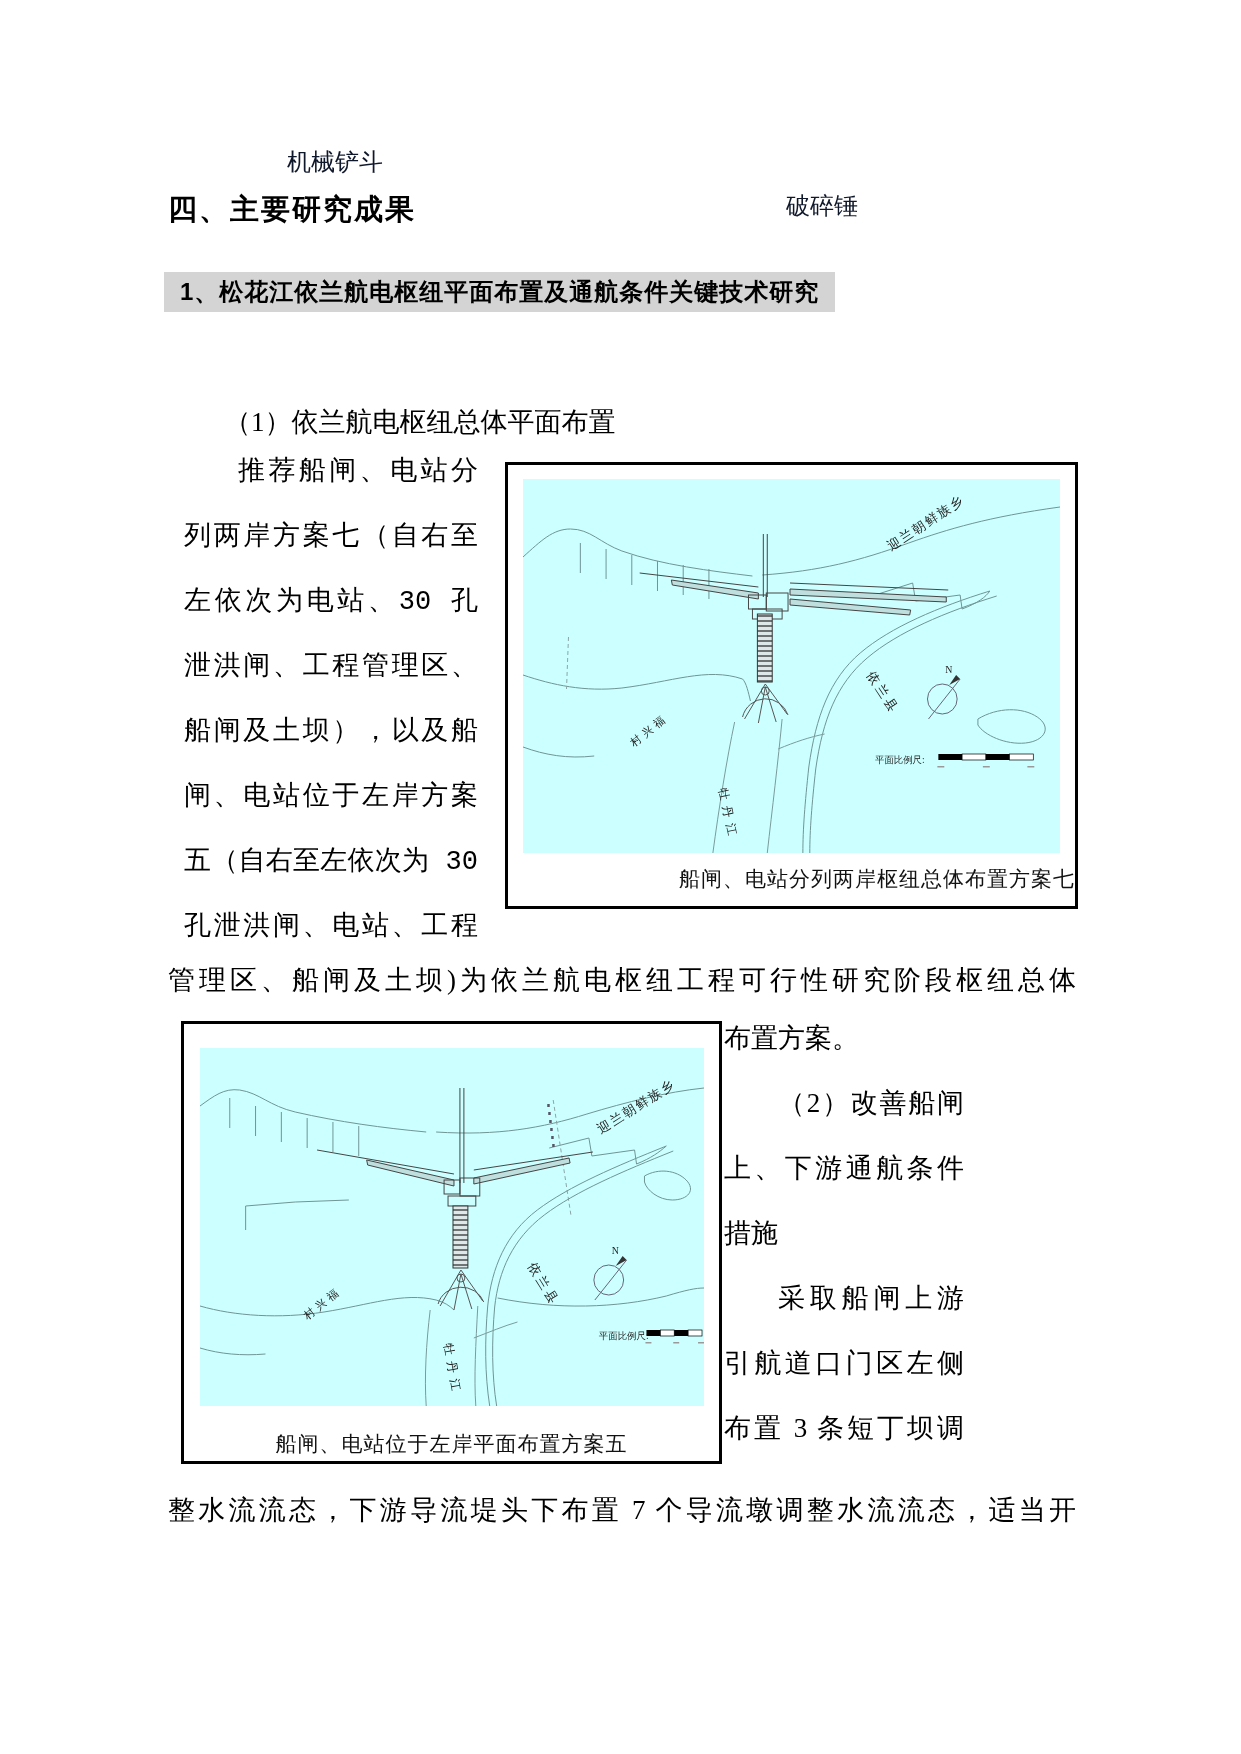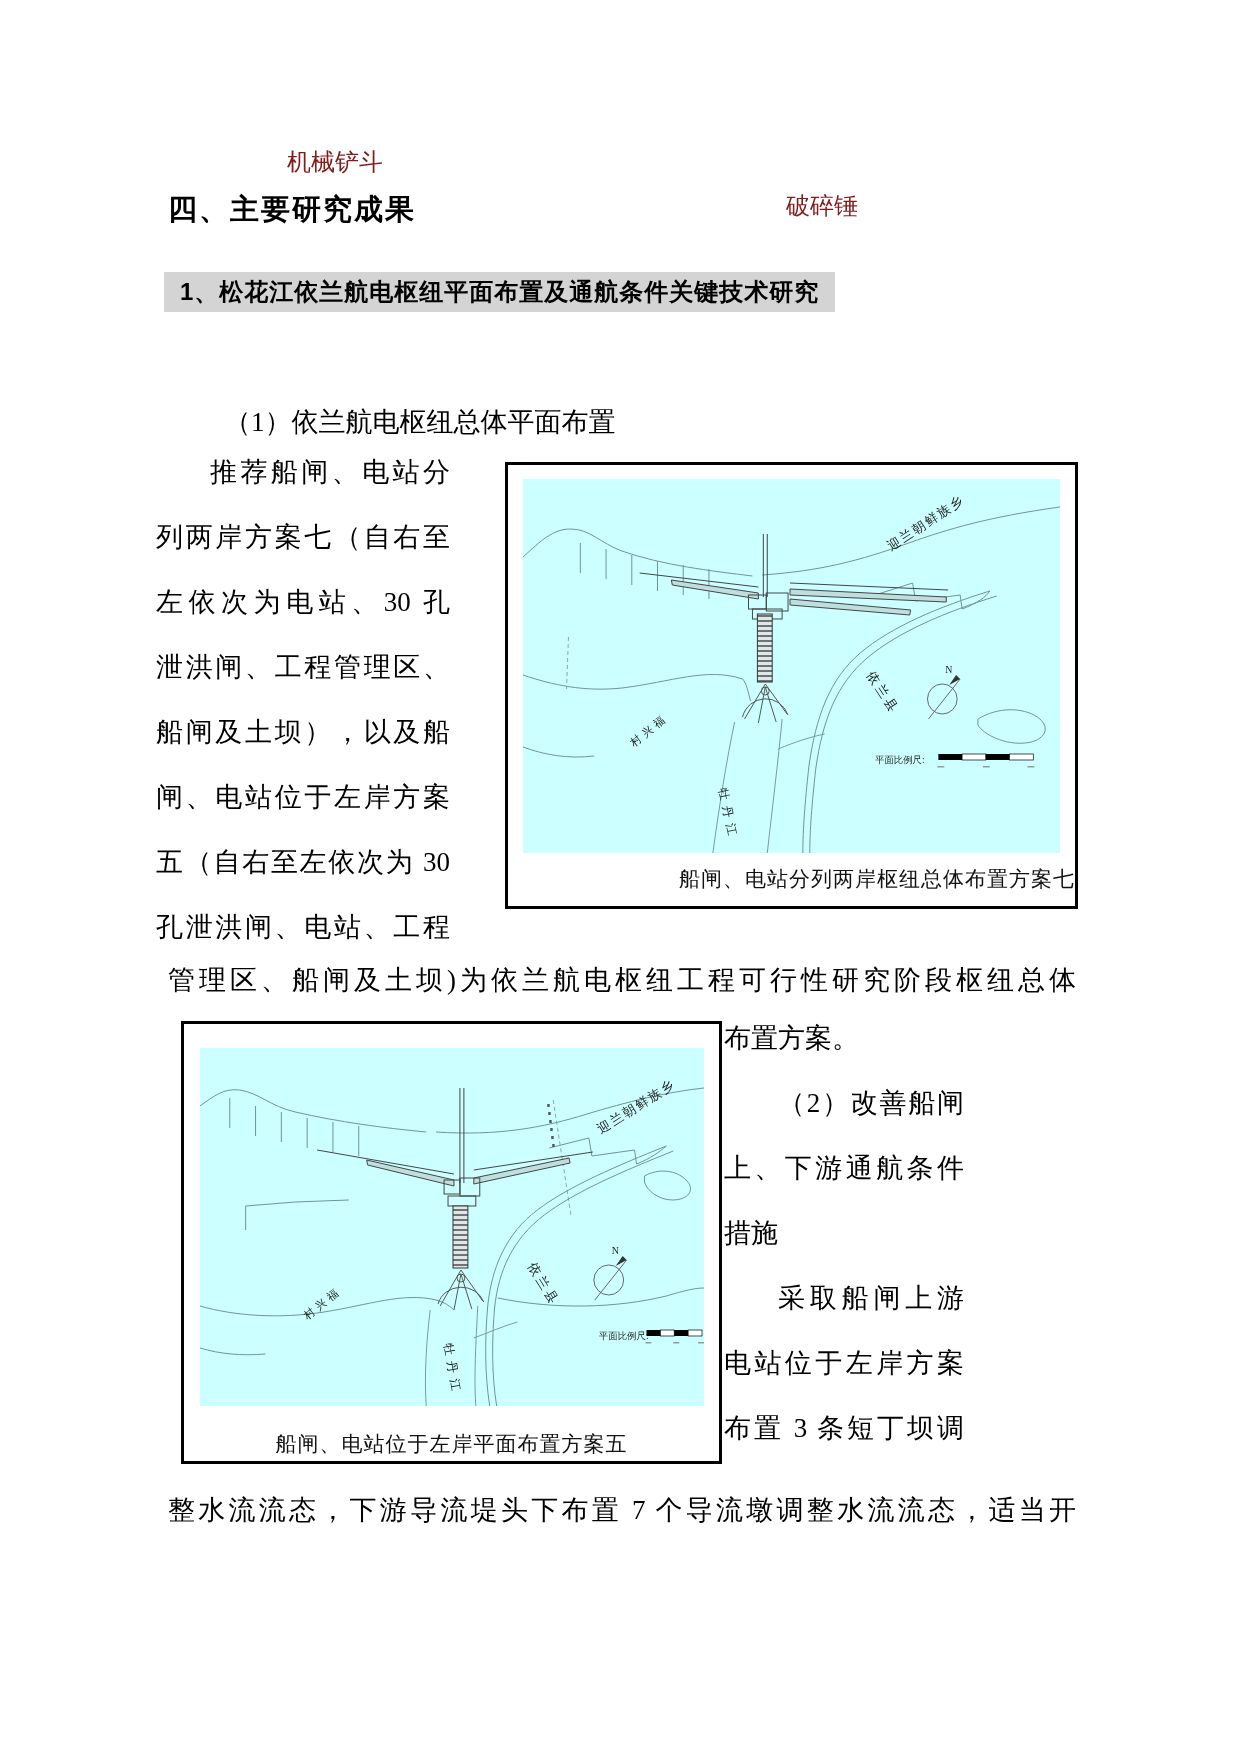--- a/index.html
+++ b/index.html
@@ -2,21 +2,21 @@
 <html lang="zh"><head>
 <meta charset="utf-8">
 <style>
   html,body{margin:0;padding:0;background:#888;}
   .page{
     position:relative;width:1241px;height:1754px;background:#ffffff;
     margin:0 auto;overflow:hidden;
     font-family:"Liberation Serif","DejaVu Serif",serif;color:#000;
   }
   .abs{position:absolute;}
-  .toplabel{font-size:24px;color:#7f1d1d;}
+  .toplabel{font-size:24px;color:#0f172a;}
   .h1{font-family:"Liberation Sans","DejaVu Sans",sans-serif;font-weight:bold;font-size:29px;letter-spacing:2px;}
   .h2{font-family:"Liberation Sans","DejaVu Sans",sans-serif;font-weight:bold;font-size:24px;letter-spacing:1px;
       background:#d4d4d4;padding:4px 16px;display:inline-block;}
   .body-line{font-size:27px;line-height:65px;text-align:justify;text-align-last:justify;white-space:nowrap;}
   .col .body-line{white-space:normal;}
   .ns{text-align-last:left;}
   .ind{text-indent:54px;}
   .col{display:block;}
   .fig{border:3px solid #000;background:#fff;box-sizing:border-box;}
   .map{background:#ccffff;display:block;}
@@ -107,21 +107,21 @@
         </g>
         <text class="maplabel" transform="translate(372,72) rotate(-33)" font-size="13" letter-spacing="2">迎兰朝鲜族乡</text>
         <text class="maplabel" transform="translate(347,196) rotate(56)" font-size="13" letter-spacing="3">依兰县</text>
         <text class="maplabel" transform="translate(112,268) rotate(-38)" font-size="11" letter-spacing="4">村兴福</text>
         <text class="maplabel" transform="translate(198,310) rotate(78)" font-size="12" letter-spacing="6">牡丹江</text>
       </svg>
     </div>
     <div class="figcap" style="margin-top:12px;text-align:right;">船闸、电站分列两岸枢纽总体布置方案七</div>
   </div>
 
-  <div class="abs col" style="left:156px;top:440px;width:294px;">
+  <div class="abs col" style="left:184px;top:440px;width:294px;font-family:Liberation Mono, monospace;">
     <div class="body-line ind">推荐船闸、电站分</div>
     <div class="body-line">列两岸方案七（自右至</div>
     <div class="body-line">左依次为电站、30 孔</div>
     <div class="body-line">泄洪闸、工程管理区、</div>
     <div class="body-line">船闸及土坝），以及船</div>
     <div class="body-line">闸、电站位于左岸方案</div>
     <div class="body-line">五（自右至左依次为 30</div>
     <div class="body-line">孔泄洪闸、电站、工程</div>
   </div>
 
@@ -212,19 +212,19 @@
     </div>
     <div class="figcap" style="margin-top:24px;font-family:Liberation Serif, serif;">船闸、电站位于左岸平面布置方案五</div>
   </div>
 
   <div class="abs col" style="left:724px;top:1006px;width:240px;">
     <div class="body-line ns">布置方案。</div>
     <div class="body-line ind">（2）改善船闸</div>
     <div class="body-line">上、下游通航条件</div>
     <div class="body-line ns">措施</div>
     <div class="body-line ind">采取船闸上游</div>
-    <div class="body-line">电站位于左岸方案</div>
+    <div class="body-line">引航道口门区左侧</div>
     <div class="body-line">布置 3 条短丁坝调</div>
   </div>
 
   <div class="abs body-line" style="left:168px;top:1478px;width:908px;">整水流流态，下游导流堤头下布置 7 个导流墩调整水流流态，适当开</div>
 
 </div>
 
 </body></html>

